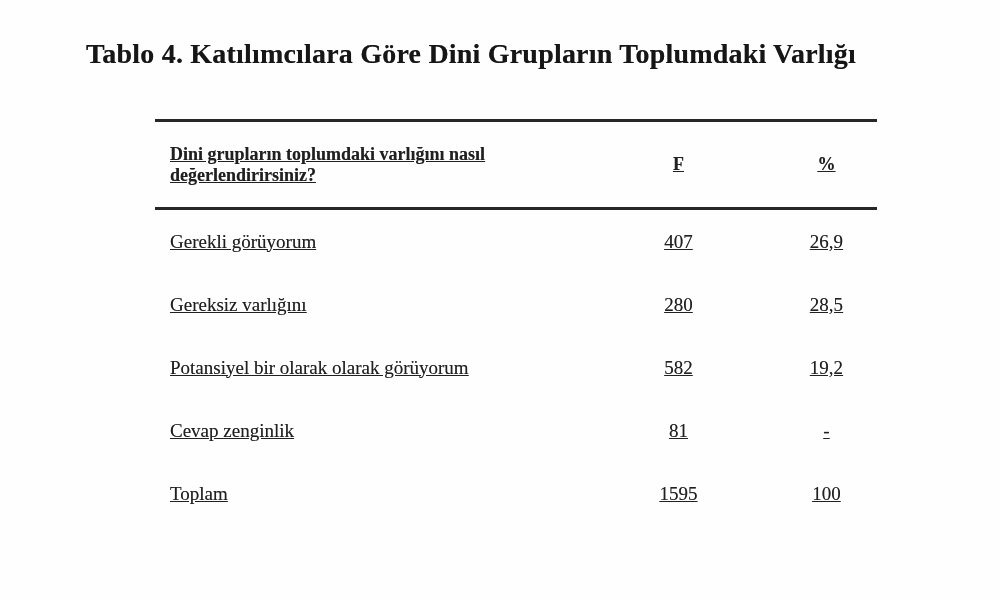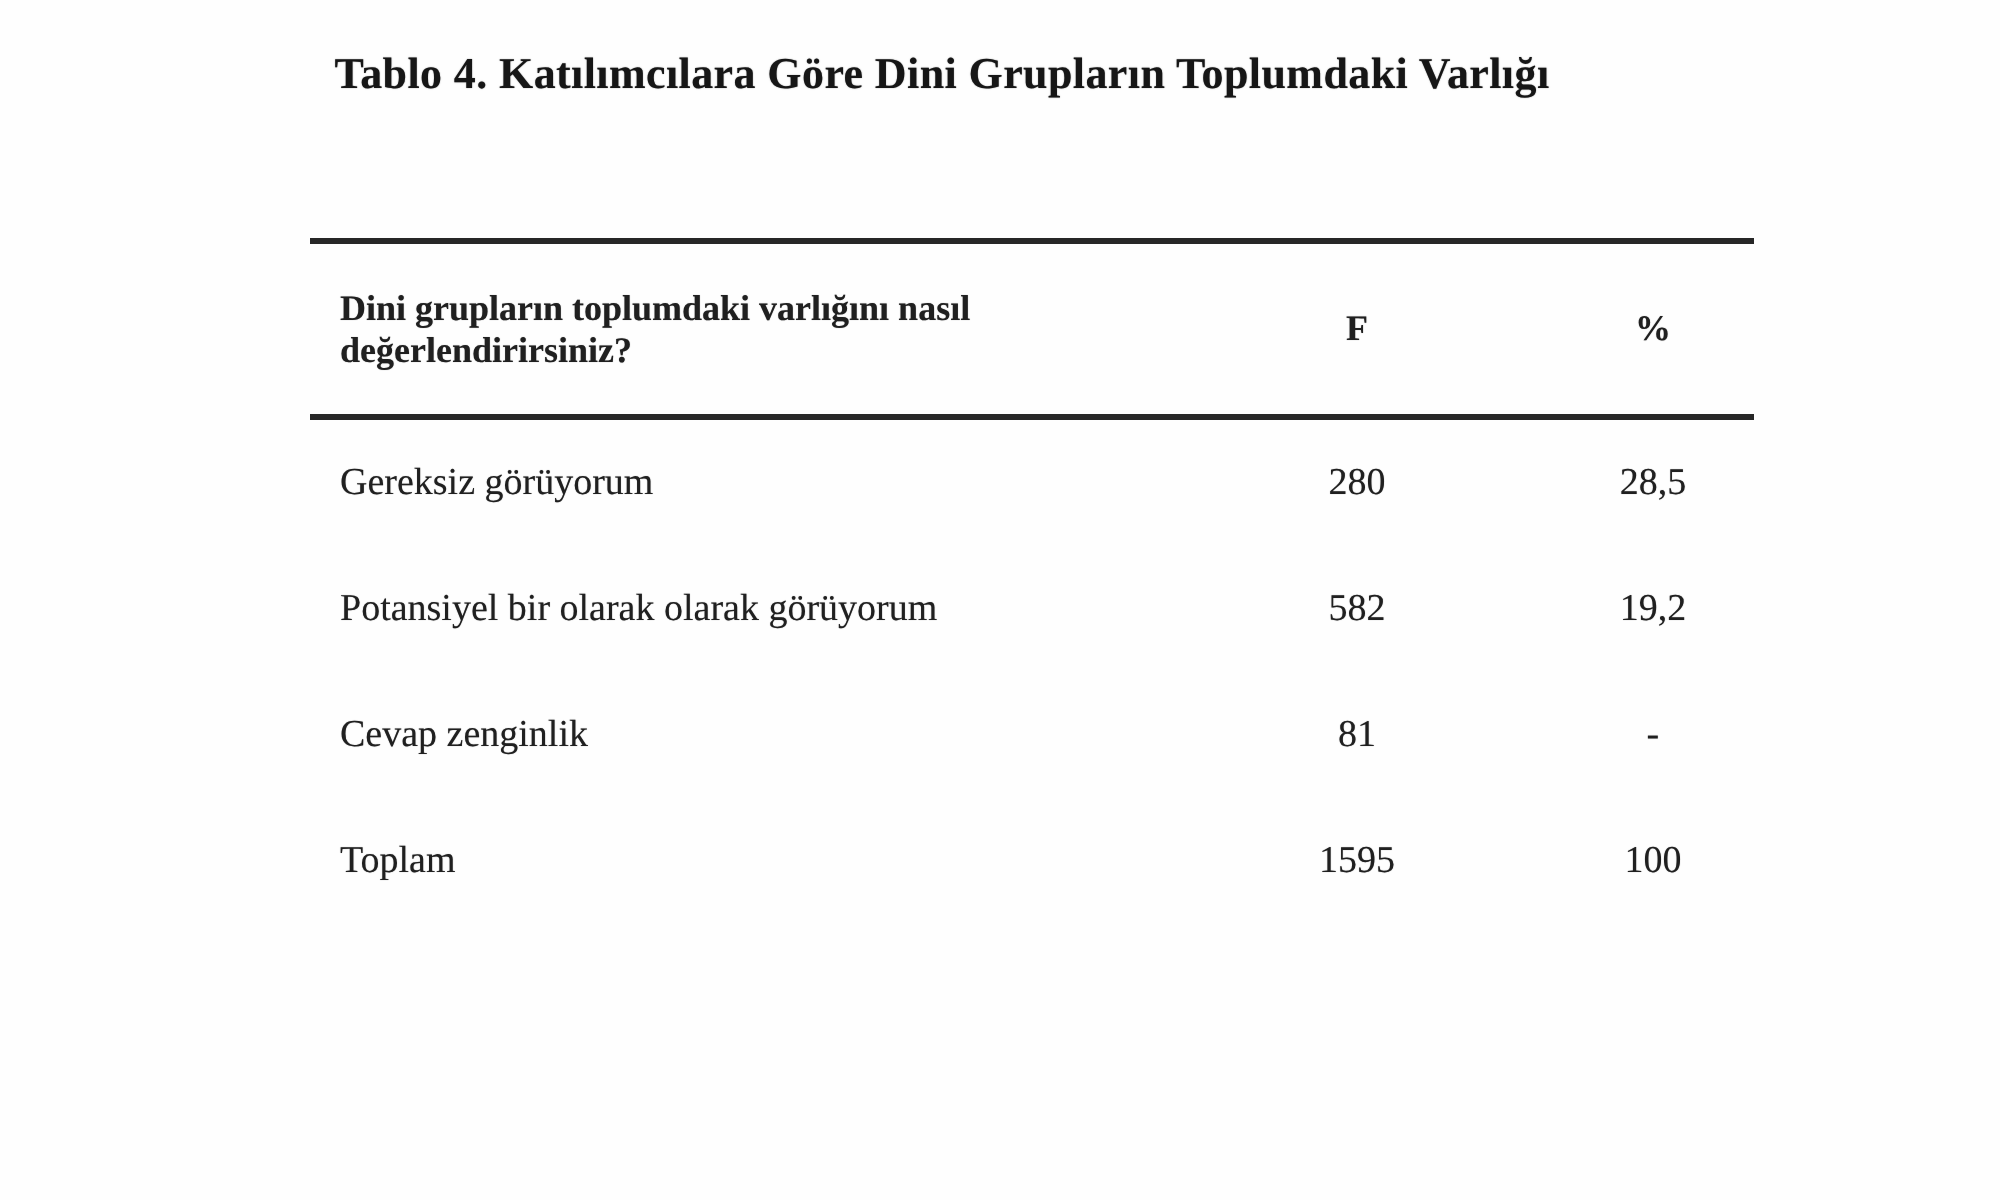--- a/index.html
+++ b/index.html
@@ -17,39 +17,40 @@
   .page {
     position: relative;
     width: 1000px;
     height: 600px;
     background: #fefefe;
     
     filter: blur(0.3px);
   }
   .doc-title {
     position: absolute;
-    top: 24px;
+    top: 38px;
     left: 0;
     width: 942px;
     text-align: center;
-    font-size: 22px;
+    font-size: 28px;
     font-weight: bold;
     letter-spacing: 0.2px;
     color: #161616;
     text-shadow: 0 0 0.6px rgba(20,20,20,0.55);
   }
   table.data-table {
     position: absolute;
     left: 155px;
     top: 119px;
     width: 722px;
     border-collapse: collapse;
     table-layout: fixed;
     color: #202020;
     text-shadow: 0 0 0.5px rgba(25,25,25,0.45);
+    text-decoration: underline;
   }
   table.data-table th {
     border-top: 3px solid #272727;
     border-bottom: 3px solid #272727;
     height: 85px;
     font-weight: bold;
     font-size: 18px;
     vertical-align: middle;
     padding: 0;
   }
@@ -79,21 +80,26 @@
     </colgroup>
     <thead>
       <tr>
         <th class="col-question">Dini grupların toplumdaki varlığını nasıl değerlendirirsiniz?</th>
         <th class="col-num">F</th>
         <th class="col-num">%</th>
       </tr>
     </thead>
     <tbody>
       <tr>
-        <td class="col-question">Gereksiz görüyorum</td>
+        <td class="col-question">Gerekli görüyorum</td>
+        <td class="col-num">407</td>
+        <td class="col-num">26,9</td>
+      </tr>
+      <tr>
+        <td class="col-question">Gereksiz varlığını</td>
         <td class="col-num">280</td>
         <td class="col-num">28,5</td>
       </tr>
       <tr>
         <td class="col-question">Potansiyel bir olarak olarak görüyorum</td>
         <td class="col-num">582</td>
         <td class="col-num">19,2</td>
       </tr>
       <tr>
         <td class="col-question">Cevap zenginlik</td>

